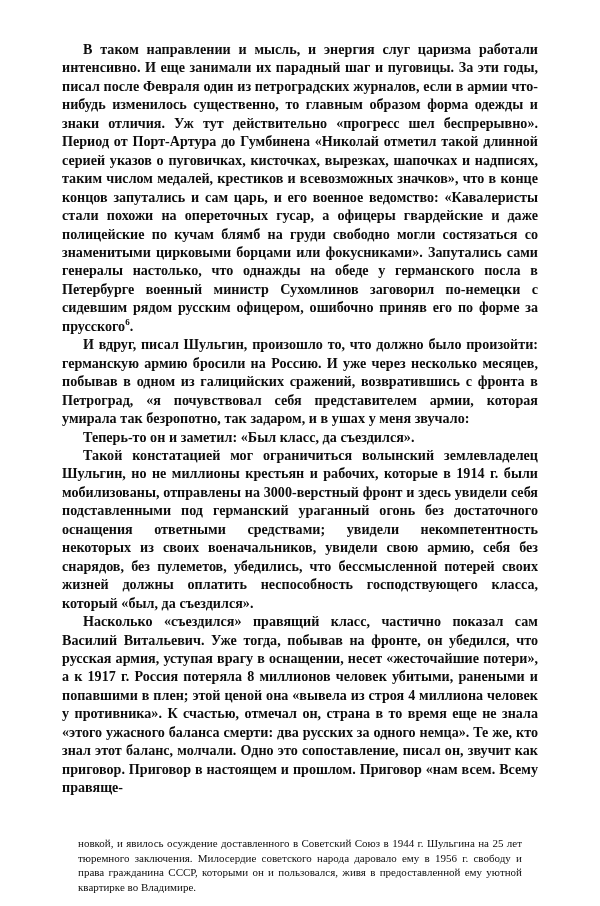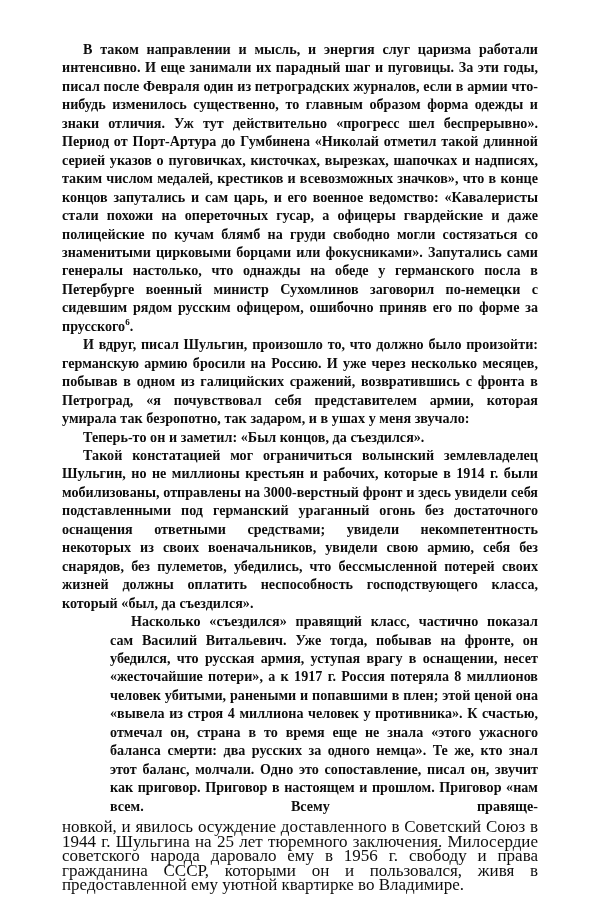--- a/index.html
+++ b/index.html
@@ -35,41 +35,40 @@
     text-align-last: left;
     text-indent: 21px;
     letter-spacing: 0.02px;
     word-spacing: 0.1px;
     font-weight: 600;
     -webkit-font-smoothing: none;
   }
   .body-text p.last-para {
     text-align: justify;
     text-align-last: justify;
-    margin-left: 48px;
   }
   .body-text p.dash-line {
     text-indent: 21px;
     text-align-last: left;
   }
   sup.fn {
     font-size: 9px;
     vertical-align: super;
     line-height: 0;
     font-weight: 600;
   }
   .footnote-block {
     position: absolute;
     left: 62px;
     top: 820px;
     width: 476px;
   }
   .footnote-block p {
-    margin: 0;
-    font-size: 17px;
+    margin: 16px;
+    font-size: 11px;
     line-height: 14.6px;
     text-align: justify;
     text-align-last: left;
     text-indent: 0;
     font-weight: 400;
   }
   .page-number {
     position: absolute;
     right: 53px;
     top: 907px;
@@ -84,21 +83,21 @@
 <div class="page">
 
   <div class="text-block">
     <div class="body-text">
 
       <p class="first-para"><span>В таком направлении и мысль, и энергия слуг царизма работали интенсивно. И еще занимали их парадный шаг и пуговицы. За эти годы, писал после Февраля один из петроградских журналов, если в армии что-нибудь изменилось существенно, то главным образом форма одежды и знаки отличия. Уж тут действительно «прогресс шел беспрерывно». Период от Порт-Артура до Гумбинена «Николай отметил такой длинной серией указов о пуговичках, кисточках, вырезках, шапочках и надписях, таким числом медалей, крестиков и всевозможных значков», что в конце концов запутались и сам царь, и его военное ведомство: «Кавалеристы стали похожи на опереточных гусар, а офицеры гвардейские и даже полицейские по кучам блямб на груди свободно могли состязаться со знаменитыми цирковыми борцами или фокусниками». Запутались сами генералы настолько, что однажды на обеде у германского посла в Петербурге военный министр Сухомлинов заговорил по-немецки с сидевшим рядом русским офицером, ошибочно приняв его по форме за прусского</span><sup class="fn">6</sup><span>.</span></p>
 
       <p>И вдруг, писал Шульгин, произошло то, что должно было произойти: германскую армию бросили на Россию. И уже через несколько месяцев, побывав в одном из галицийских сражений, возвратившись с фронта в Петроград, «я почувствовал себя представителем армии, которая умирала так безропотно, так задаром, и в ушах у меня звучало:</p>
 
 
-      <p>Теперь-то он и заметил: «Был концов, да съездился».</p>
+      <p>Теперь-то он и заметил: «Был класс, да съездился».</p>
 
       <p>Такой констатацией мог ограничиться волынский землевладелец Шульгин, но не миллионы крестьян и рабочих, которые в 1914 г. были мобилизованы, отправлены на 3000-верстный фронт и здесь увидели себя подставленными под германский ураганный огонь без достаточного оснащения ответными средствами; увидели некомпетентность некоторых из своих военачальников, увидели свою армию, себя без снарядов, без пулеметов, убедились, что бессмысленной потерей своих жизней должны оплатить неспособность господствующего класса, который «был, да съездился».</p>
 
       <p class="last-para">Насколько «съездился» правящий класс, частично показал сам Василий Витальевич. Уже тогда, побывав на фронте, он убедился, что русская армия, уступая врагу в оснащении, несет «жесточайшие потери», а к 1917 г. Россия потеряла 8 миллионов человек убитыми, ранеными и попавшими в плен; этой ценой она «вывела из строя 4 миллиона человек у противника». К счастью, отмечал он, страна в то время еще не знала «этого ужасного баланса смерти: два русских за одного немца». Те же, кто знал этот баланс, молчали. Одно это сопоставление, писал он, звучит как приговор. Приговор в настоящем и прошлом. Приговор «нам всем. Всему правяще-</p>
 
     </div>
   </div>
 
   <div class="footnote-block">
     <p>новкой, и явилось осуждение доставленного в Советский Союз в 1944 г. Шульгина на 25 лет тюремного заключения. Милосердие советского народа даровало ему в 1956 г. свободу и права гражданина СССР, которыми он и пользовался, живя в предоставленной ему уютной квартирке во Владимире.</p>

